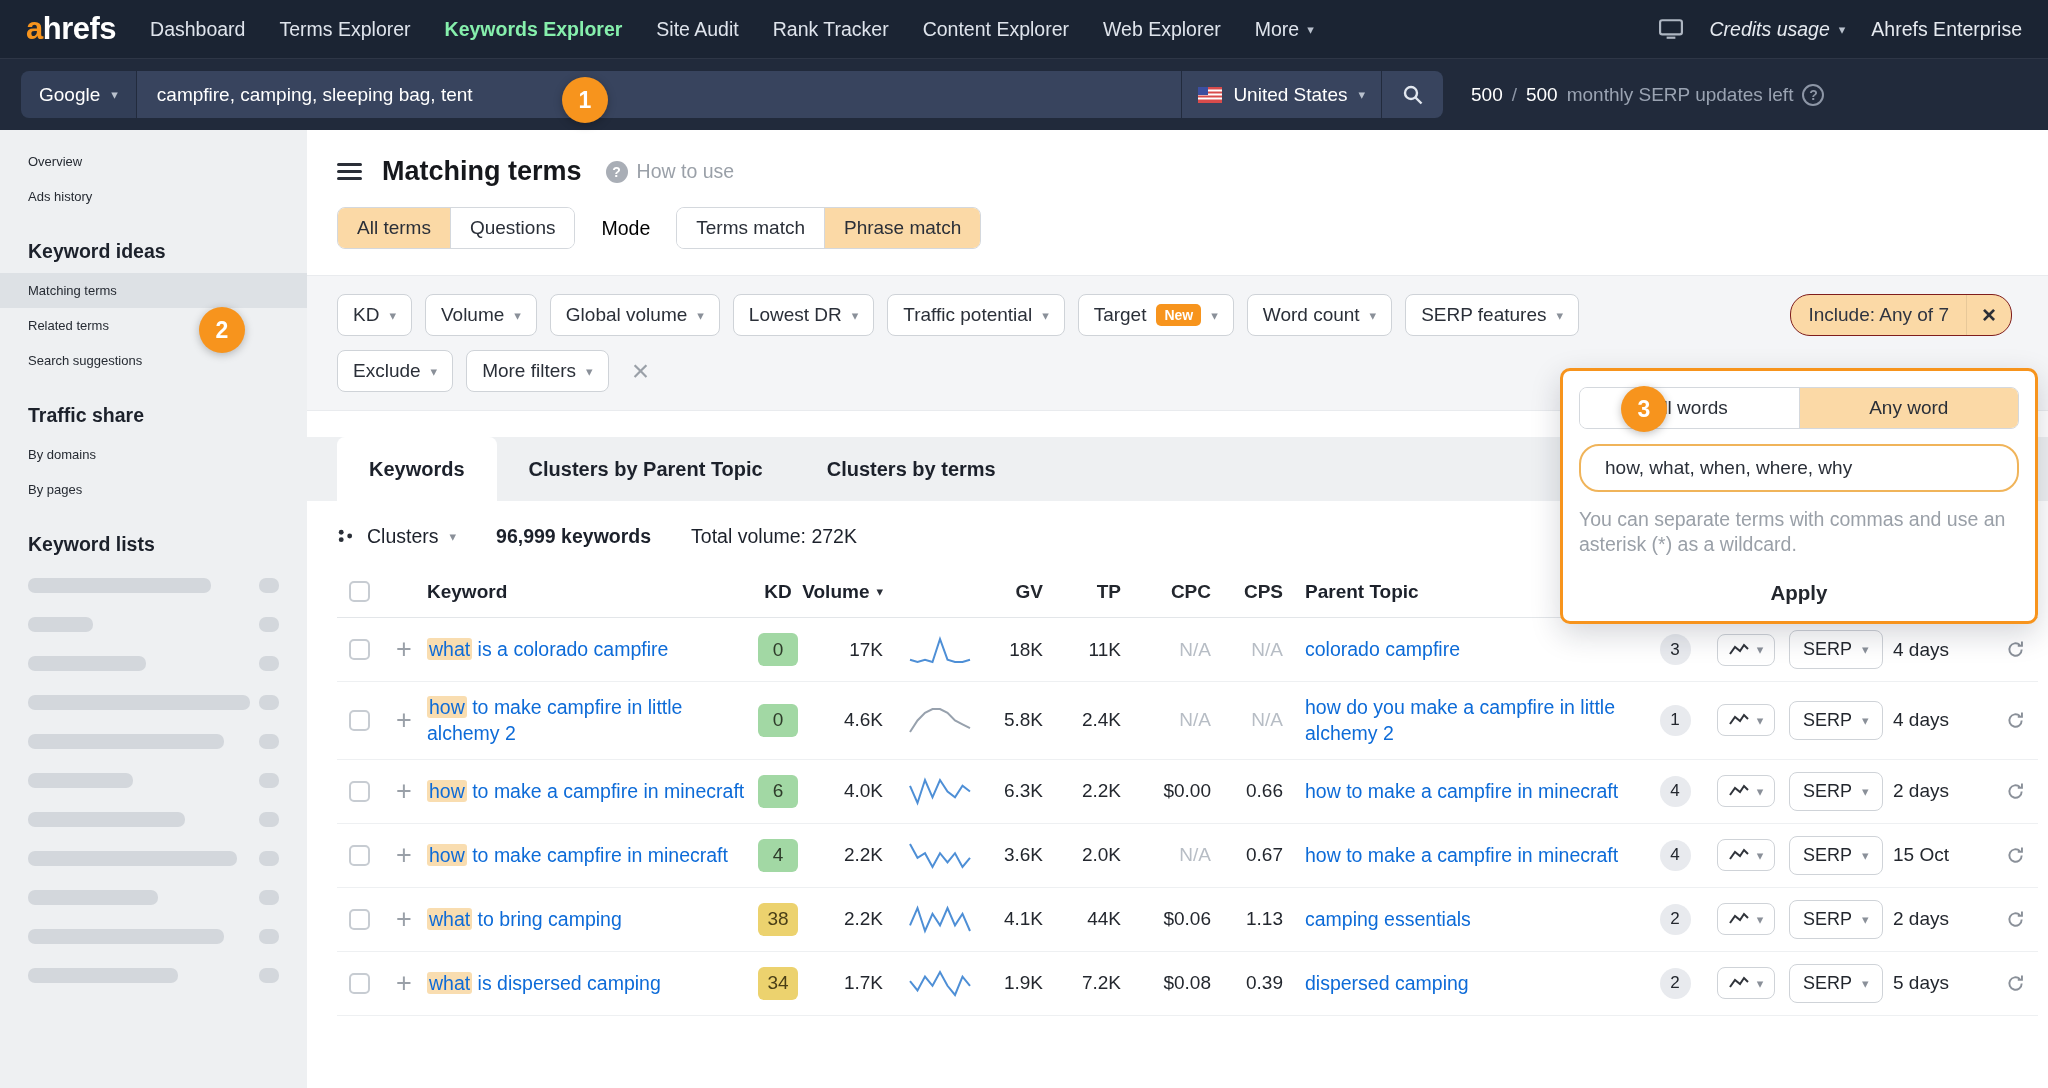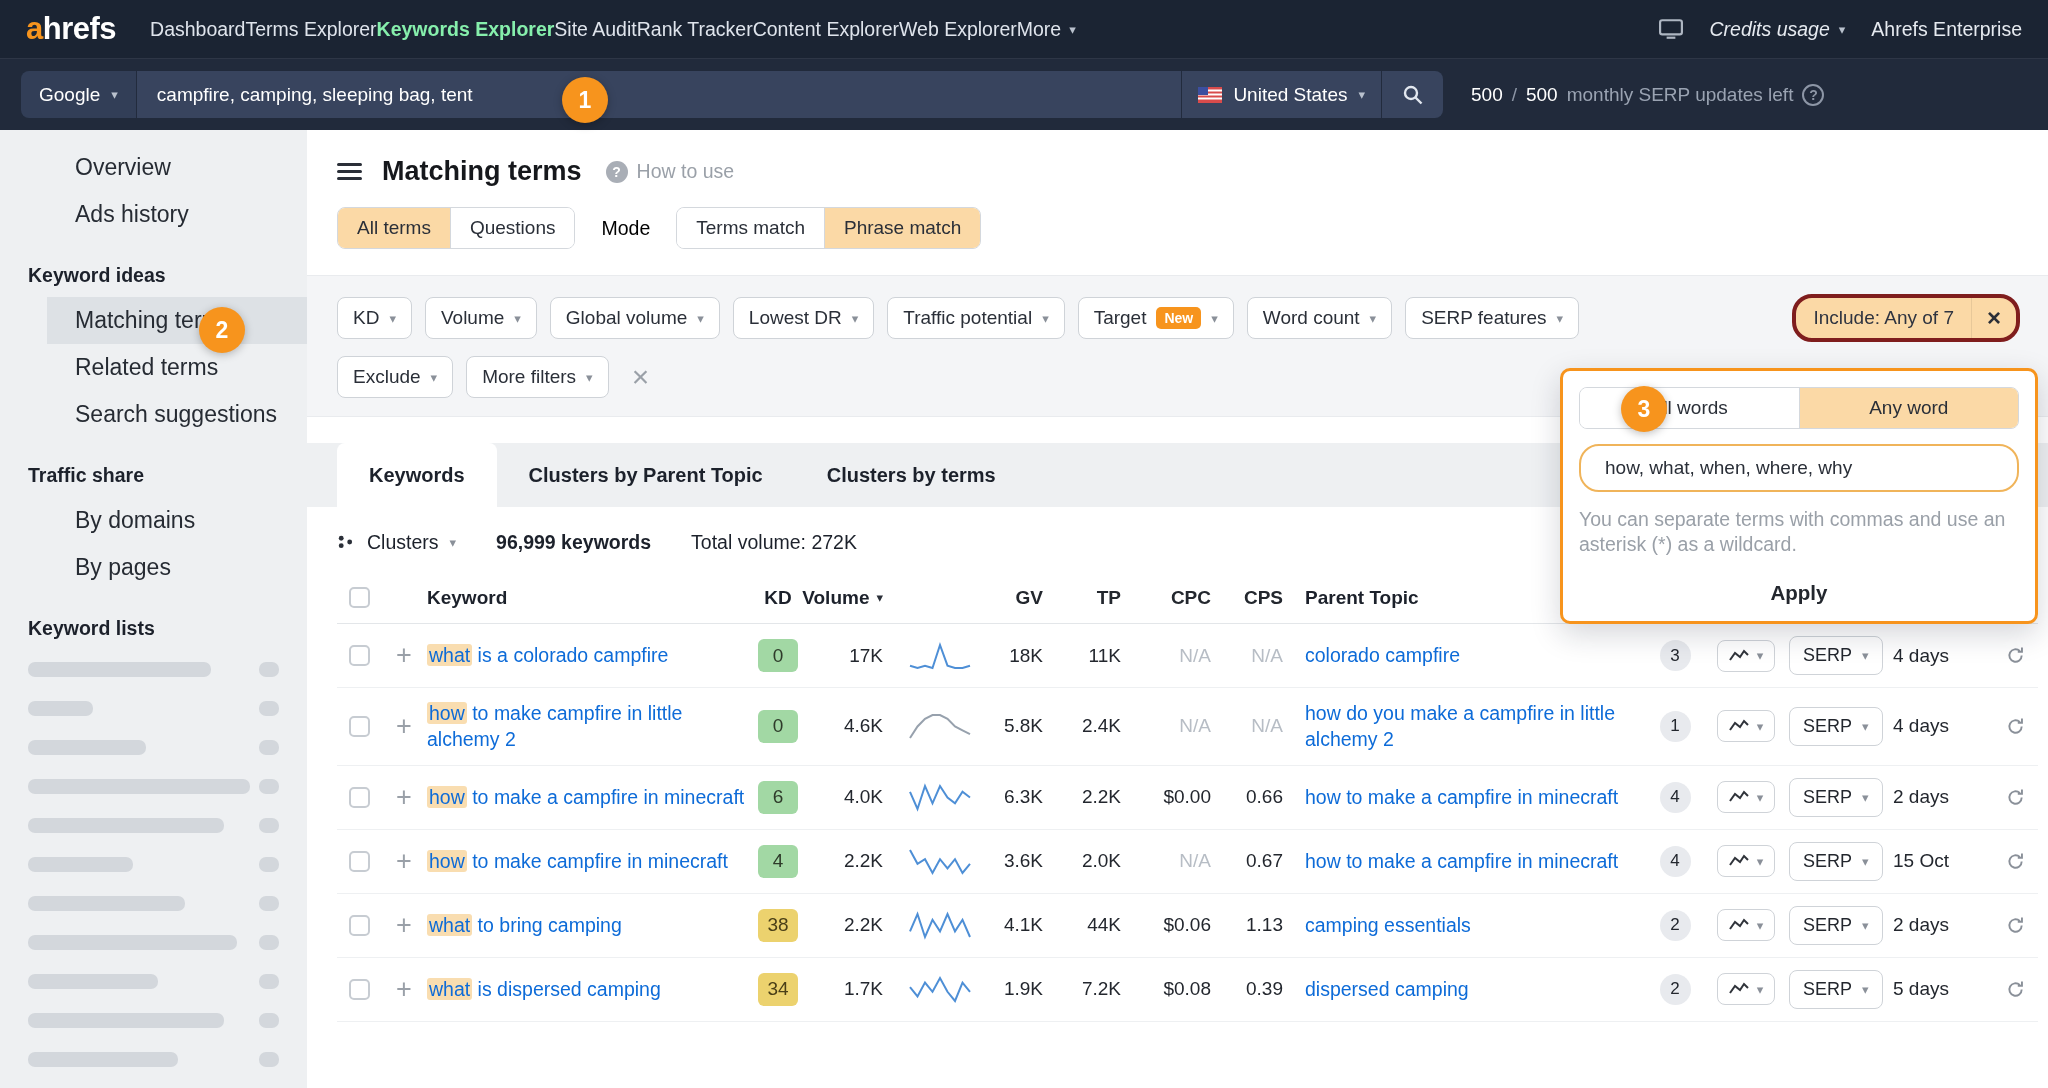--- a/index.html
+++ b/index.html
@@ -6,21 +6,21 @@
   *{box-sizing:border-box;}
   .page{width:2048px;height:1088px;position:relative;overflow:hidden;background:#fff;
         font-family:"Liberation Sans","DejaVu Sans",sans-serif;color:#23272e;}
   button{font-family:inherit;}
 
   
   .topnav{height:58px;background:#1b2433;display:flex;align-items:center;padding:0 26px;gap:34px;}
   .logo{font-size:31px;font-weight:700;letter-spacing:-0.5px;cursor:pointer;white-space:nowrap;}
   .logo-a{color:#f7941d;}
   .logo-rest{color:#fff;}
-  .navitems{display:flex;align-items:center;}
+  .navitems{display:flex;align-items:center;gap:34px;}
   .navitem{font-size:19.5px;color:#dfe4ec;cursor:pointer;white-space:nowrap;display:flex;align-items:center;gap:8px;}
   .navitem.active{color:#86efac;font-weight:700;}
   .nav-right{margin-left:auto;display:flex;align-items:center;gap:26px;color:#e6eaf0;white-space:nowrap;}
   .nav-credits{display:flex;align-items:center;gap:9px;font-size:19.5px;cursor:pointer;font-style:italic;}
   .nav-enterprise{font-size:19.5px;cursor:pointer;}
   .caret{font-size:13px;color:#8a9099;line-height:1;}
   .caret.light{color:#b9c1cd;}
   .caret.dark{color:#2a2f38;}
 
   
@@ -32,21 +32,21 @@
   .searchbtn{width:62px;display:flex;align-items:center;justify-content:center;background:#38445e;border:none;border-left:1px solid #222b3d;cursor:pointer;}
   .quota{margin-left:28px;display:flex;align-items:center;gap:9px;font-size:19px;}
   .quota-num{color:#fff;}
   .quota-sep{color:#8d96a6;}
   .quota-label{color:#9aa3b2;}
   .qmark{width:22px;height:22px;border-radius:50%;border:2px solid #8d96a6;color:#8d96a6;font-size:14px;display:flex;align-items:center;justify-content:center;font-weight:700;cursor:pointer;}
 
   
   .bodyrow{display:flex;height:958px;}
   .sidebar{flex:0 0 307px;width:307px;background:#eef0f2;padding-top:14px;overflow:hidden;}
-  .side-item{display:block;padding:10px 28px;font-size:23px;color:#262b33;cursor:pointer;margin-left:47px;}
+  .side-item{display:block;padding:10px 28px;font-size:13px;color:#262b33;cursor:pointer;}
   .side-item.active{background:#dde1e5;}
   .side-header{padding:26px 28px 10px;font-size:19.5px;font-weight:700;color:#1c212b;}
   .redacted-row{display:flex;align-items:center;justify-content:space-between;padding:12px 28px;cursor:pointer;}
   .red-bar{height:15px;border-radius:7px;background:#d3d7dc;display:inline-block;}
   .red-stub{width:20px;height:15px;border-radius:7px;background:#d3d7dc;display:inline-block;}
 
   .main{flex:1;background:#fff;position:relative;}
 
   
   .title-row{display:flex;align-items:center;gap:20px;margin:26px 0 0 30px;}
@@ -62,21 +62,21 @@
   .seg-btn + .seg-btn{border-left:1px solid #d4d8dd;}
   .seg-btn.selected{background:#fbd9a6;}
   .mode-label{color:#000000;font-size:19.5px;margin:0 8px;}
 
   
   .filterband{margin-top:26px;background:#f4f5f7;border-top:1px solid #e9ebee;border-bottom:1px solid #e9ebee;padding:18px 12px 18px 30px;}
   .filter-row{display:flex;align-items:center;gap:13px;}
   .filter-row + .filter-row{margin-top:14px;}
   .fbtn{display:inline-flex;align-items:center;gap:10px;padding:9px 15px;background:#fff;border:1px solid #cfd3d8;border-radius:8px;font-size:19px;color:#2a2f38;cursor:pointer;white-space:nowrap;}
   .new-badge{background:#f7941d;color:#fff;font-size:14px;font-weight:700;padding:3px 8px;border-radius:5px;}
-  .include-btn{margin-left:auto;margin-right:16px;display:inline-flex;align-items:center;background:#fbd9a6;border:4px solid #7f1d1d;border-radius:20px;overflow:hidden;font-size:19px;color:#2f3440;cursor:pointer;}
+  .include-btn{margin-left:auto;margin-right:24px;display:inline-flex;align-items:center;background:#fbd9a6;border:1px solid #7f1d1d;border-radius:20px;overflow:hidden;font-size:19px;color:#2f3440;cursor:pointer;}
   .include-label{padding:9px 17px;}
   .include-x{padding:8px 15px;font-size:24px;font-weight:700;color:#2b2f37;border-left:1px solid rgba(0,0,0,.08);cursor:pointer;line-height:1;}
   .clear-x{font-size:30px;color:#9aa0a8;margin-left:10px;cursor:pointer;line-height:1;}
 
   
   .tabband{margin-top:26px;background:#eef0f2;display:flex;align-items:stretch;height:64px;padding-left:30px;}
   .ctab{display:flex;align-items:center;padding:0 32px;font-size:20px;font-weight:700;color:#1c212b;cursor:pointer;white-space:nowrap;}
   .ctab.active{background:#fff;border-radius:8px 8px 0 0;}
 
   

